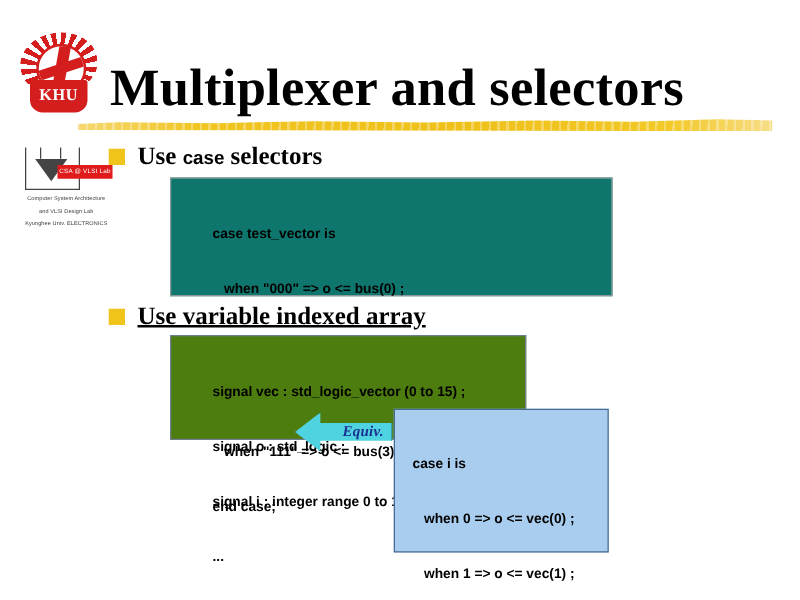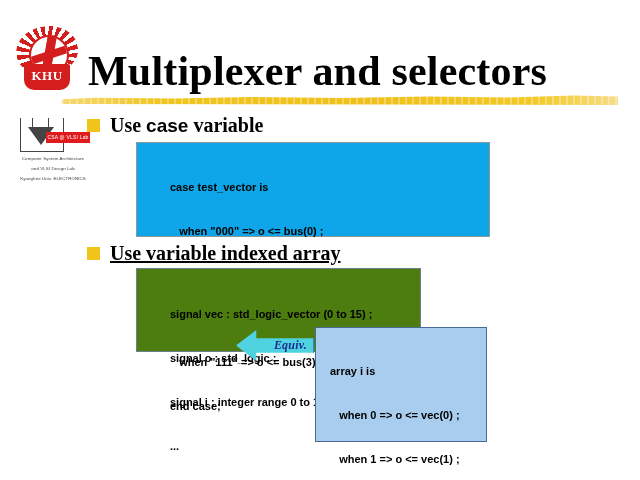--- a/index.html
+++ b/index.html
@@ -176,21 +176,21 @@
   }
   .bullet-text {
     font-family: "Liberation Serif", serif;
     font-weight: bold;
     font-size: 20px;
     color: #000000;
   }
   .bullet-text .mono-kw {
     font-family: "Liberation Sans", sans-serif;
     font-weight: bold;
-    font-size: 19px;
+    font-size: 15px;
   }
   #bullet-case  { left: 87px; top: 114px; }
   #bullet-array { left: 87px; top: 242px; text-decoration: underline; }
 
   
   .code-box {
     position: absolute;
     box-sizing: border-box;
     font-family: "Liberation Sans", sans-serif;
     font-weight: bold;
@@ -199,21 +199,21 @@
     color: #000000;
     white-space: pre;
   }
   .code-box .code-line { display: block; }
 
   #code-box-case {
     left: 136px;
     top: 142px;
     width: 354px;
     height: 95px;
-    background: #0ea5e9;
+    background: #0f766e;
     border: 1px solid #8a9a9a;
     padding: 8px 0 0 33px;
   }
   #code-box-signal {
     left: 136px;
     top: 268px;
     width: 285px;
     height: 84px;
     background: #4d7c0f;
     border: 1px solid #6f7f8f;
@@ -277,21 +277,21 @@
   <div class="lab-caption">Kyunghee Univ. ELECTRONICS</div>
 </div>
 
 <div class="slide-title">Multiplexer and selectors</div>
 <div class="title-rule">
   <div class="brush"></div>
 </div>
 
 <div class="bullet-row" id="bullet-case">
   <span class="bullet-square"></span>
-  <span class="bullet-text"><span>Use </span><span class="mono-kw">case</span><span> variable</span></span>
+  <span class="bullet-text"><span>Use </span><span class="mono-kw">case</span><span> selectors</span></span>
 </div>
 
 <div class="code-box" id="code-box-case">
   <span class="code-line">case test_vector is</span>
   <span class="code-line">   when "000" =&gt; o &lt;= bus(0) ;</span>
   <span class="code-line">   when "001" | "010" | "100" =&gt; o &lt;= bus(1) ;</span>
   <span class="code-line">   when "011" | "101" | "110" =&gt; o &lt;= bus(2) ;</span>
   <span class="code-line">   when "111" =&gt; o &lt;= bus(3) ;</span>
   <span class="code-line">end case;</span>
 </div>
@@ -307,20 +307,20 @@
   <span class="code-line">signal i : integer range 0 to 15 ;</span>
   <span class="code-line">...</span>
   
 </div>
 
 <div class="equiv-arrow">
   <span class="equiv-label">Equiv.</span>
 </div>
 
 <div class="code-box" id="code-box-equiv-case">
-  <span class="code-line">array i is</span>
+  <span class="code-line">case i is</span>
   <span class="code-line">   when 0 =&gt; o &lt;= vec(0) ;</span>
   <span class="code-line">   when 1 =&gt; o &lt;= vec(1) ;</span>
   
   
   
   
 </div>
 
 </body></html>

